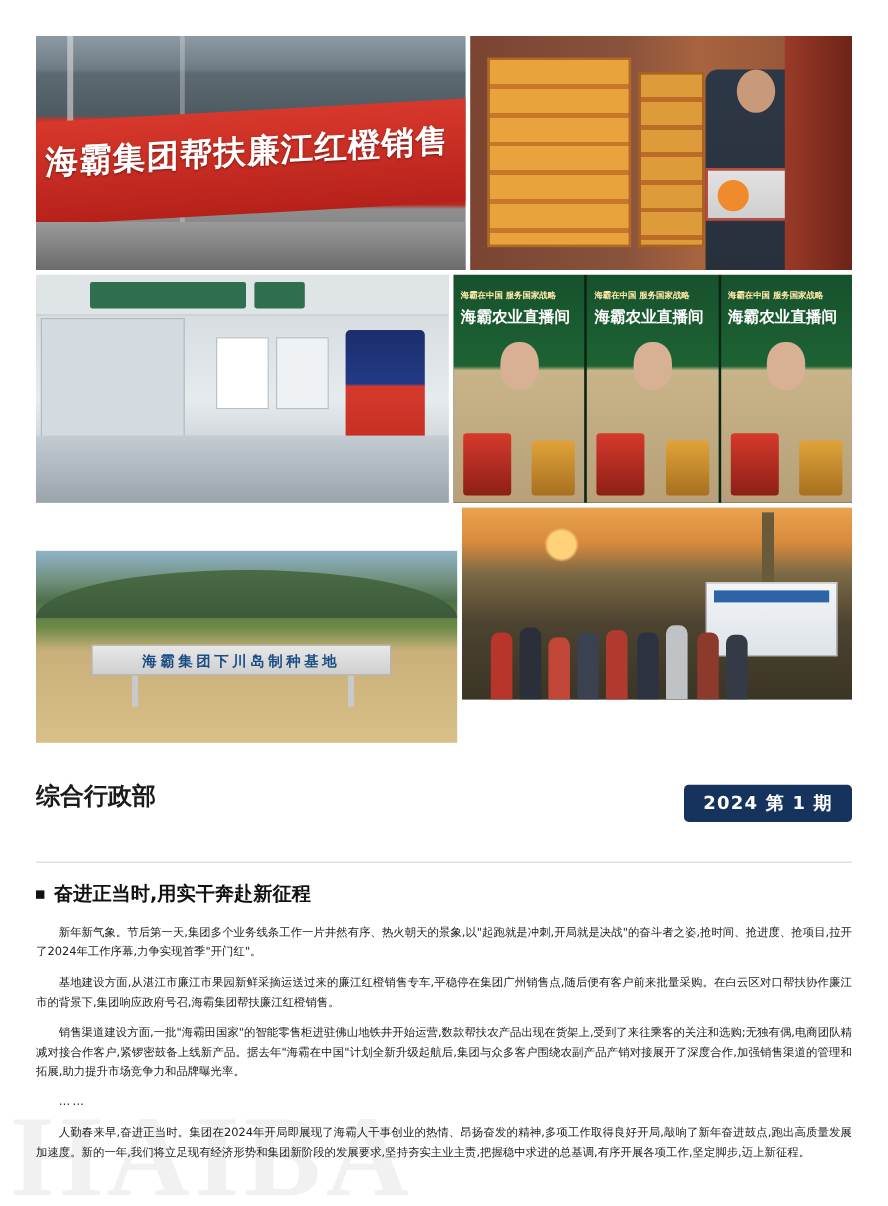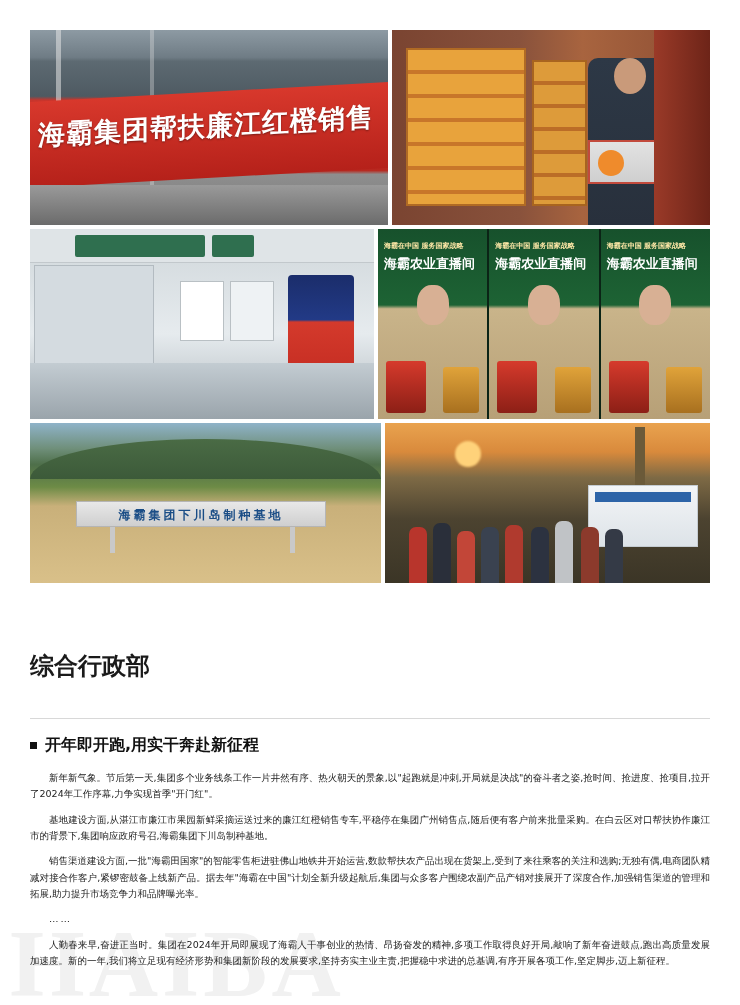--- a/index.html
+++ b/index.html
@@ -113,21 +113,21 @@
   .p4 .prod { position:absolute; left:8px; bottom:6px; width:40px; height:52px;
         background: linear-gradient(180deg,#d63a2c,#8c1f16); border-radius:3px;}
   .p4 .prod2 { position:absolute; right:8px; bottom:6px; width:36px; height:46px;
         background: linear-gradient(180deg,#e0a33a,#a8701f); border-radius:3px;}
   .p4 .face { position:absolute; left:50%; top:56px; margin-left:-16px; width:32px; height:40px;
         background:#d8b094; border-radius:45%;}
 
   
   .r3 { height: 160px; }
   .p5 { width: 364px; height: 160px;
-        background: linear-gradient(180deg,#8fb3c9 0%,#6f8f7a 16%,#4e6f4a 26%,#6d8b46 40%,#c9b07a 52%,#d9c089 100%); }
+        background: linear-gradient(180deg,#8fb3c9 0%,#6f8f7a 16%,#4e6f4a 26%,#6d8b46 40%,#c9b07a 52%,#d9c089 100%); margin-top: 36px; }
   .p5 .hills { position:absolute; left:0; top:16px; width:100%; height:40px;
         background: linear-gradient(180deg,#4a6b45,#3c5a39); border-radius:50% 50% 0 0 / 100% 100% 0 0;}
   .p5 .signbar { position:absolute; left:46px; top:78px; width:250px; height:26px;
         background: linear-gradient(180deg,#e8e8e8,#cfcfcf); border:1px solid #b5b5b5;}
   .p5 .signbar span { display:block; text-align:center; line-height:26px; color:#1a4d86;
         font-size:12px; font-weight:bold; font-family:"DejaVu Sans",sans-serif; letter-spacing:3px;}
   .p5 .post1, .p5 .post2 { position:absolute; top:104px; width:5px; height:26px; background:#c9c9c9;}
   .p5 .post1 { left:80px; } .p5 .post2 { left:260px; }
 
   .p6 { width: 338px; height: 160px;
@@ -135,21 +135,21 @@
   .p6 .sun { position:absolute; left:70px; top:18px; width:26px; height:26px; background:#ffd27a; border-radius:50%; filter: blur(1px);}
   .p6 .palm { position:absolute; left:250px; top:4px; width:10px; height:70px; background:#6b5a39;}
   .p6 .board { position:absolute; right:12px; top:62px; width:110px; height:62px;
         background: linear-gradient(180deg,#f3f5f7,#dde3e8); border:1px solid #c5ccd2;}
   .p6 .board i { position:absolute; left:6px; top:6px; right:6px; height:10px; background:#2d64a8; display:block;}
   .p6 .crowd { position:absolute; left:0; bottom:0; width:100%; height:72px; }
   .p6 .pp { position:absolute; bottom:0; width:18px; height:56px; border-radius:7px 7px 0 0;}
 
   
   .masthead { position:absolute; left:30px; top:650px; width:680px; height:52px; }
-  .dept { font-size:24px; font-weight:bold; color:#1a1a1a; font-family:"DejaVu Sans",sans-serif; }
+  .dept { font-size:20px; font-weight:bold; color:#1a1a1a; font-family:"DejaVu Sans",sans-serif; }
   .date { font-size:10px; color:#555; margin-top:6px; font-family:"DejaVu Sans",sans-serif; }
   .issue {
     position:absolute; right:0; top:4px;
     background:#16335e; color:#fff;
     padding:6px 16px; border-radius:4px;
     font-size:15px; font-weight:bold;
     font-family:"DejaVu Sans",sans-serif;
     letter-spacing:1px;
   }
   .rule { position:absolute; left:30px; top:718px; width:680px; height:1px; background:#d8d8d8; }
@@ -268,31 +268,32 @@
             <span class="pp" style="left:196px;background:#8c3a2c"></span>
             <span class="pp" style="left:220px;background:#343a46;height:54px"></span>
           </div>
         </div>
       </div>
 
     </div>
 
     <div class="masthead">
       <div class="dept">综合行政部</div>
+      <div class="issue">2024  第 1 期</div>
     </div>
     <div class="rule"></div>
 
     <div class="article">
       <div class="headline">
         <span class="bullet"></span>
-        <span>开年即开跑,用实干奔赴新征程</span>
+        <span>奋进正当时,用实干奔赴新征程</span>
       </div>
       <div class="body">
         <p>新年新气象。节后第一天,集团多个业务线条工作一片井然有序、热火朝天的景象,以"起跑就是冲刺,开局就是决战"的奋斗者之姿,抢时间、抢进度、抢项目,拉开了2024年工作序幕,力争实现首季"开门红"。</p>
-        <p>基地建设方面,从湛江市廉江市果园新鲜采摘运送过来的廉江红橙销售专车,平稳停在集团广州销售点,随后便有客户前来批量采购。在白云区对口帮扶协作廉江市的背景下,集团响应政府号召,海霸集团下川岛制种基地。</p>
+        <p>基地建设方面,从湛江市廉江市果园新鲜采摘运送过来的廉江红橙销售专车,平稳停在集团广州销售点,随后便有客户前来批量采购。在白云区对口帮扶协作廉江市的背景下,集团响应政府号召,海霸集团帮扶廉江红橙销售。</p>
         <p>销售渠道建设方面,一批"海霸田国家"的智能零售柜进驻佛山地铁井开始运营,数款帮扶农产品出现在货架上,受到了来往乘客的关注和选购;无独有偶,电商团队精减对接合作客户,紧锣密鼓备上线新产品。据去年"海霸在中国"计划全新升级起航后,集团与众多客户围绕农副产品产销对接展开了深度合作,加强销售渠道的管理和拓展,助力提升市场竞争力和品牌曝光率。</p>
         <p class="ellipsis">……</p>
         <p>人勤春来早,奋进正当时。集团在2024年开局即展现了海霸人干事创业的热情、昂扬奋发的精神,多项工作取得良好开局,敲响了新年奋进鼓点,跑出高质量发展加速度。新的一年,我们将立足现有经济形势和集团新阶段的发展要求,坚持夯实主业主责,把握稳中求进的总基调,有序开展各项工作,坚定脚步,迈上新征程。</p>
       </div>
     </div>
 
   </div>
 </div>
 
 </body></html>

